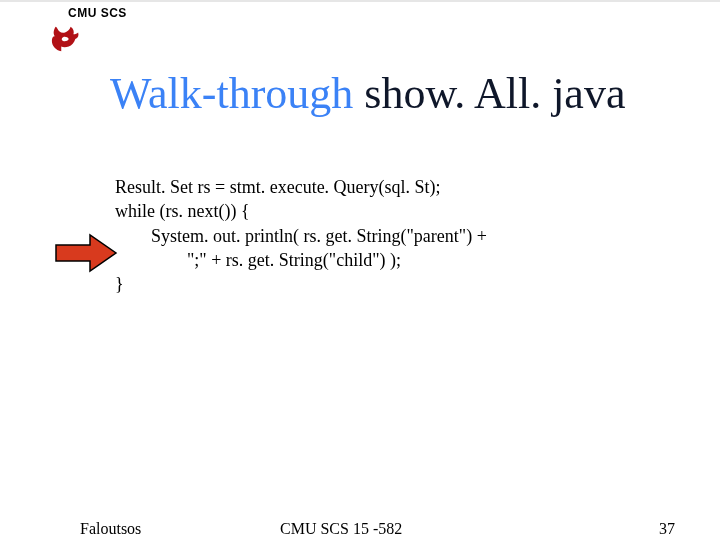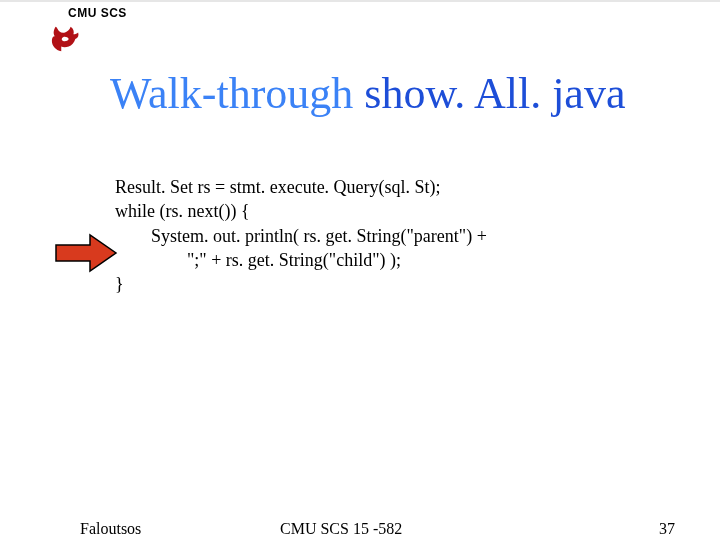--- a/index.html
+++ b/index.html
@@ -22,21 +22,21 @@
   }
   .griffin{
     position:absolute;left:50px;top:24px;
     width:30px;height:30px;
   }
   .title{
     position:absolute;left:110px;top:70px;
     font-size:44px;line-height:1.1;
   }
   .title-dark{color:#3b82f6}
-  .title-file{color:#1d4ed8}
+  .title-file{color:#0f172a}
   .code{
     position:absolute;left:115px;top:175px;
     font-size:18px;color:#000;line-height:1.35;
     white-space:pre;
     font-family:"Times New Roman",Times,serif;
   }
   .arrow{
     position:absolute;left:54px;top:233px;
   }
   .footer{

